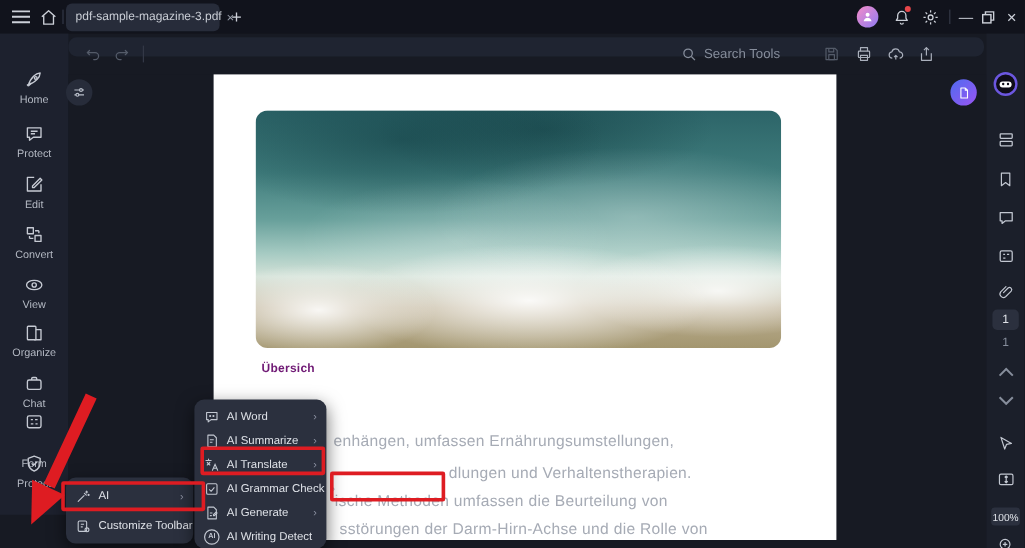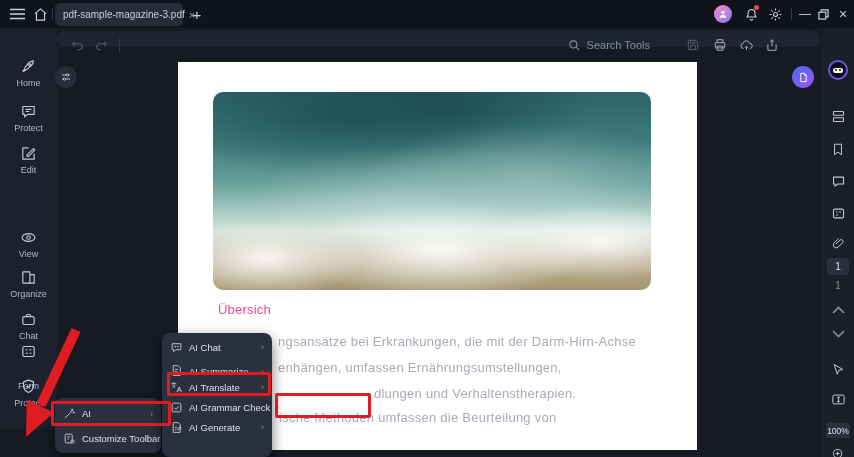--- a/index.html
+++ b/index.html
@@ -35,21 +35,21 @@
   #ocean{position:absolute;left:35px;top:30px;width:438px;height:198px;border-radius:10px;
     background:
       radial-gradient(140px 55px at 12% 84%, rgba(255,255,255,.9), rgba(255,255,255,0) 70%),
       radial-gradient(210px 65px at 52% 80%, rgba(255,255,255,.92), rgba(255,255,255,0) 72%),
       radial-gradient(170px 55px at 88% 76%, rgba(255,255,255,.85), rgba(255,255,255,0) 70%),
       radial-gradient(260px 90px at 72% 45%, rgba(255,255,255,.28), rgba(255,255,255,0) 65%),
       radial-gradient(200px 80px at 38% 55%, rgba(255,255,255,.22), rgba(255,255,255,0) 65%),
       radial-gradient(240px 90px at 28% 12%, rgba(16,60,66,.55), rgba(16,60,66,0) 70%),
       radial-gradient(200px 70px at 55% 8%, rgba(14,55,60,.5), rgba(14,55,60,0) 70%),
       linear-gradient(180deg,#2c6468 0%,#3f7c7c 26%,#68a09b 46%,#a5cac2 60%,#d4e2d8 70%,#bdb094 83%,#a3966f 100%);}
-  #doc-heading{position:absolute;left:40px;top:240px;font-size:13px;font-weight:normal;color:#ec4899;letter-spacing:.2px;}
+  #doc-heading{position:absolute;left:40px;top:240px;font-size:10px;font-weight:bold;color:#701a75;letter-spacing:.2px;}
   .bodyline{position:absolute;font-size:13px;color:#a6abb5;letter-spacing:.25px;white-space:nowrap;}
   
   .menu{position:absolute;background:#2b303e;border-radius:8px;box-shadow:0 5px 14px rgba(0,0,0,.55);}
   .mrow{position:absolute;left:0;width:100%;height:20px;display:flex;align-items:center;padding:0 8px;gap:6px;color:#dfe2e8;font-size:9.5px;}
   .mrow .mlabel{flex:1;white-space:nowrap;}
   .mrow .chev{color:#8b90a0;font-size:9px;}
   .micon{color:#c3c8d2;flex:0 0 auto;}
   .crow{position:absolute;left:0;width:100%;height:22px;display:flex;align-items:center;justify-content:center;color:#eef0f5;font-size:9.5px;}
   
   .redbox{position:absolute;border:3.5px solid #de1c22;border-radius:2px;}
@@ -185,20 +185,28 @@
         </svg>
       <div class="slabel">Protect</div>
     </div>
     <div class="snav" style="top:117px;">
       <svg class="ic" width="17" height="17" viewBox="0 0 24 24" fill="none" stroke="#c6cad3" stroke-width="1.6" stroke-linejoin="round">
           <path d="M20 12v8H4V4h8"></path>
           <path d="M10 14l9-9 2 2-9 9h-2z"></path>
         </svg>
       <div class="slabel">Edit</div>
     </div>
+    <div class="snav" style="top:159px;">
+      <svg class="ic" width="17" height="17" viewBox="0 0 24 24" fill="none" stroke="#c6cad3" stroke-width="1.6" stroke-linejoin="round">
+          <rect x="4" y="4" width="7" height="7"></rect>
+          <rect x="13" y="13" width="7" height="7"></rect>
+          <path d="M13 7.5h4.5M11 16.5H6.5M17.5 7.5v3M6.5 16.5v-3"></path>
+        </svg>
+      <div class="slabel">Convert</div>
+    </div>
     <div class="snav" style="top:241px;">
       <svg class="ic" width="17" height="17" viewBox="0 0 24 24" fill="none" stroke="#c6cad3" stroke-width="1.6" stroke-linejoin="round">
           <rect x="4" y="4" width="10" height="16" rx="1"></rect>
           <path d="M14 8h6v12h-8"></path>
         </svg>
       <div class="slabel">Organize</div>
     </div>
     <div class="snav" style="top:201px;">
       <svg class="ic" width="17" height="17" viewBox="0 0 24 24" fill="none" stroke="#c6cad3" stroke-width="1.6">
           <ellipse cx="12" cy="12" rx="9" ry="5.5"></ellipse>
@@ -229,24 +237,24 @@
     </div>
     <div class="snav" style="top:426px;font-size:11px;letter-spacing:1px;color:#c6cad3;">
       <span>•••</span>
     </div>
   </div>
 
   <div id="doc-area">
     <div id="page">
       <div id="ocean"></div>
       <div id="doc-heading">Übersich</div>
-      <div class="bodyline" style="left:100px;top:272px;">ngsansätze bei Erkrankungen, die mit der Darm-Hirn-Achse</div>
       <div class="bodyline" style="left:100px;top:298px;">enhängen, umfassen Ernährungsumstellungen,</div>
       <div class="bodyline" style="left:196px;top:324px;">dlungen und Verhaltenstherapien.</div>
       <div class="bodyline" style="left:101px;top:348px;">ische Methoden umfassen die Beurteilung von</div>
+      <div class="bodyline" style="left:105px;top:371px;">sstörungen der Darm-Hirn-Achse und die Rolle von</div>
     </div>
   </div>
 
   <div class="circle-btn" style="left:55px;top:66px;background:#272c3a;">
     <svg class="ic" width="12" height="12" viewBox="0 0 24 24" fill="none" stroke="#b9bec9" stroke-width="2">
         <path d="M4 8h16M4 16h16"></path>
         <circle cx="15" cy="8" r="2.4" fill="#272c3a"></circle>
         <circle cx="9" cy="16" r="2.4" fill="#272c3a"></circle>
       </svg>
   </div>
@@ -347,24 +355,24 @@
     </div>
   </div>
 
   <div class="menu" style="left:162px;top:333px;width:110px;height:124px;">
     <div class="mrow" style="top:4px;">
       <svg class="ic micon" width="13" height="13" viewBox="0 0 24 24" fill="none" stroke="currentColor" stroke-width="1.7" stroke-linejoin="round">
           <path d="M4 5h16v11h-9l-4.5 3.5V16H4z"></path>
           <circle cx="9.5" cy="10.5" r=".8" fill="currentColor"></circle>
           <circle cx="14.5" cy="10.5" r=".8" fill="currentColor"></circle>
         </svg>
-      <span class="mlabel">AI Chat</span>
-      <span class="chev">›</span>
-    </div>
-    <div class="mrow" style="top:24px;align-items:flex-end;">
+      <span class="mlabel">AI Word</span>
+      <span class="chev">›</span>
+    </div>
+    <div class="mrow" style="top:24px;">
       <svg class="ic micon" width="13" height="13" viewBox="0 0 24 24" fill="none" stroke="currentColor" stroke-width="1.7" stroke-linejoin="round">
           <path d="M6 3h9l4 4v14H6z"></path>
           <path d="M9 10h6M9 14h4"></path>
         </svg>
       <span class="mlabel">AI Summarize</span>
       <span class="chev">›</span>
     </div>
     <div class="mrow" style="top:44px;">
       <svg class="ic micon" width="13" height="13" viewBox="0 0 24 24" fill="none" stroke="currentColor" stroke-width="1.7" stroke-linecap="round">
           <path d="M3 5h8M7 3v2M5 8c1.5 2.5 4 4 4 4M9 8c-1.5 2.5-4 4-4 4"></path>
@@ -382,20 +390,24 @@
       <span class="chev">›</span>
     </div>
     <div class="mrow" style="top:84px;align-items:center;">
       <svg class="ic micon" width="13" height="13" viewBox="0 0 24 24" fill="none" stroke="currentColor" stroke-width="1.7" stroke-linejoin="round">
           <path d="M6 3h9l4 4v14H6z"></path>
           <path d="M9 12h4M9 16h3M14.5 14.5l4-4 1.5 1.5-4 4h-1.5z"></path>
         </svg>
       <span class="mlabel">AI Generate</span>
       <span class="chev">›</span>
     </div>
+    <div class="mrow" style="top:104px;">
+      <div class="micon" style="width:13px;height:13px;border:1.4px solid currentColor;border-radius:50%;display:flex;align-items:center;justify-content:center;font-size:6px;font-weight:bold;">AI</div>
+      <span class="mlabel">AI Writing Detect</span>
+    </div>
   </div>
 
 
   <div class="redbox" style="left:51px;top:401px;width:120px;height:25px;"></div>
   <div class="redbox" style="left:167px;top:372px;width:104px;height:24px;"></div>
   <div class="redbox" style="left:275px;top:393px;width:96px;height:25px;"></div>
 
   <svg class="abs" style="left:0;top:0;pointer-events:none;" width="854" height="457" viewBox="0 0 854 457">
     <line x1="76" y1="330" x2="41" y2="405" stroke="#de1c22" stroke-width="10"></line>
     <polygon points="26,437 26.8,399.8 54,412.6" fill="#de1c22"></polygon>

